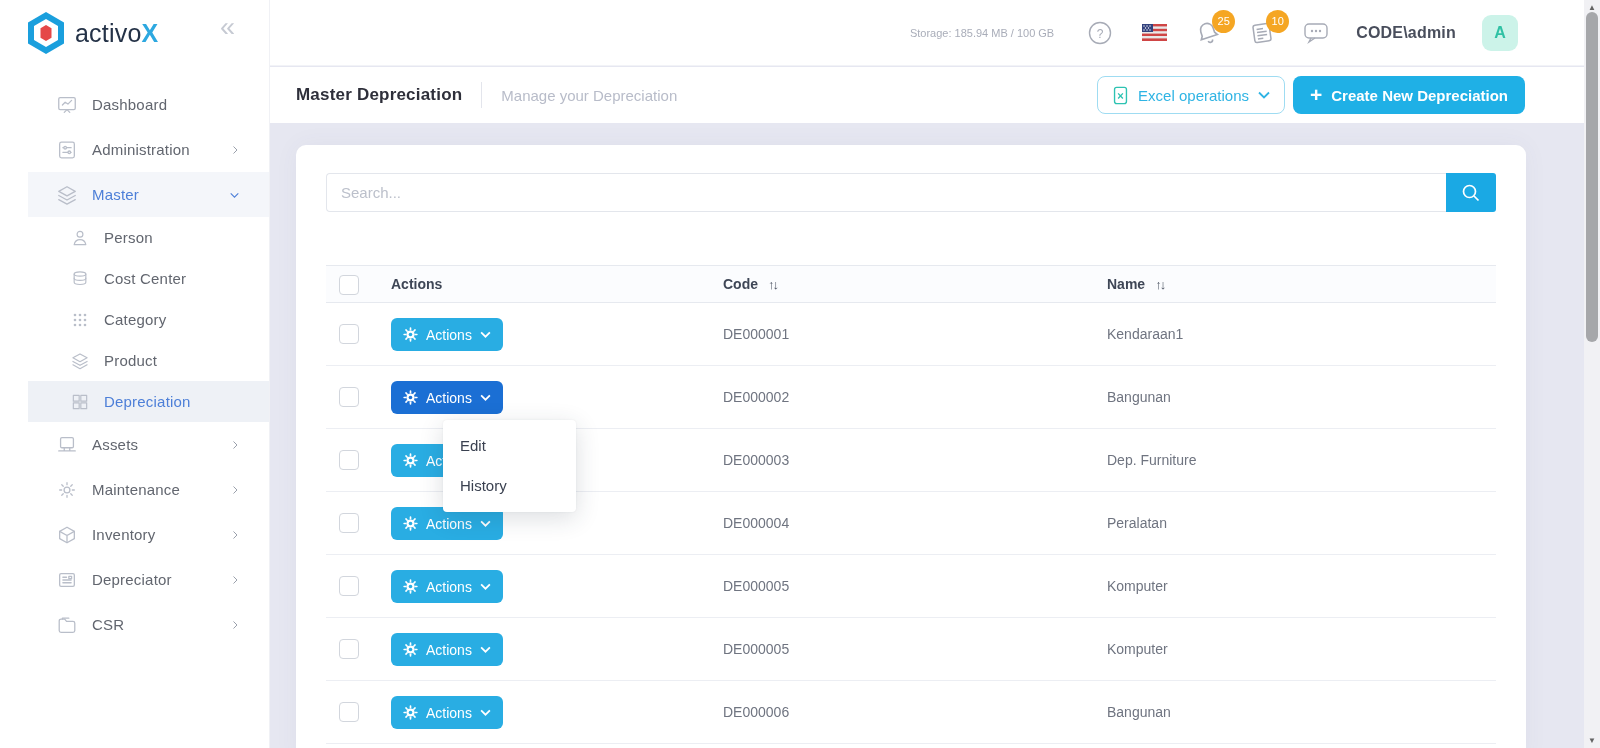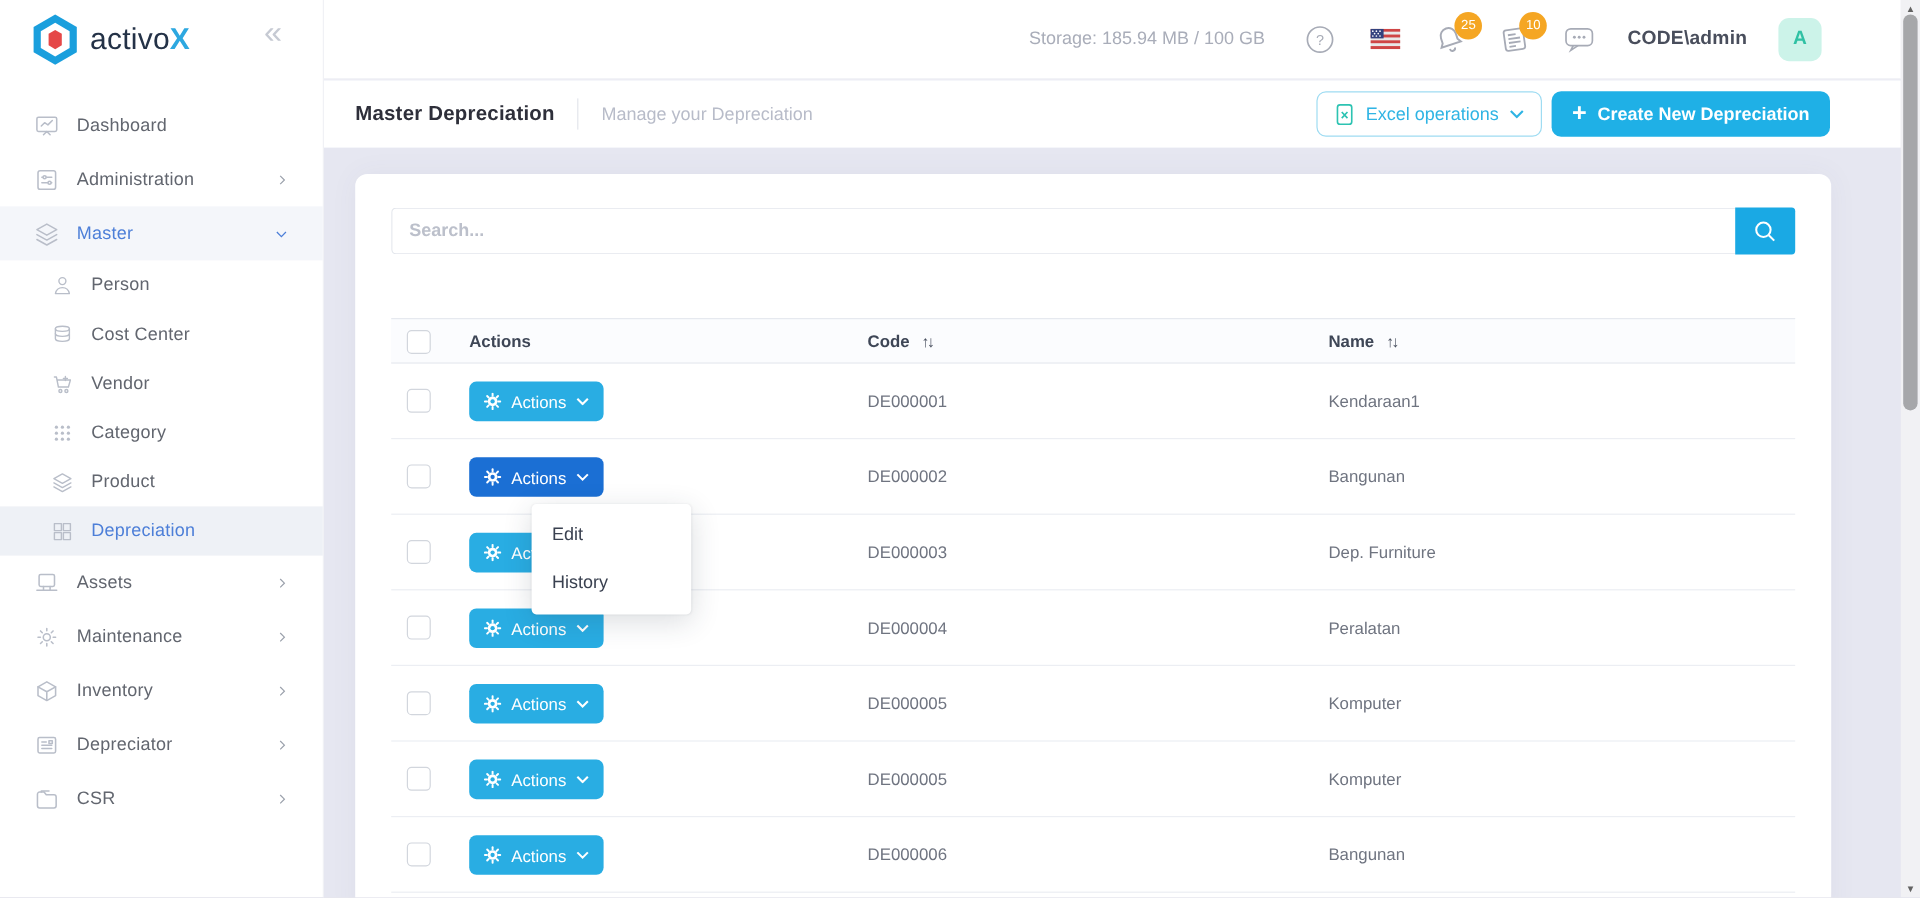--- a/index.html
+++ b/index.html
@@ -7,55 +7,55 @@
   body { font-family:"Liberation Sans","DejaVu Sans",sans-serif; }
   #app { position:relative; width:1600px; height:748px; overflow:hidden; background:#e6e7f1; }
 
   
   #sidebar { position:absolute; left:0; top:0; width:270px; height:748px; background:#fff; z-index:3; border-right:1px solid #f0f1f5; }
   #logo-row { height:66px; display:flex; align-items:center; padding-left:26px; position:relative;text-align:center; }
   #logo-hex { width:40px; height:44px; margin-right:9px; }
   #brand { font-size:25px; font-weight:500; color:#243247; letter-spacing:.2px; }
   #brand .accent { color:#2da8e0; font-weight:700; }
   #collapse { position:absolute; right:34px; top:14px; font-size:27px; color:#c6cad3; cursor:pointer; line-height:1; }
-  #nav { padding-top:16px; }
+  #nav { padding-top:16px;margin-left:28px; }
   .nav-item { position:relative; height:45px; display:flex; align-items:center; padding-left:28px; cursor:pointer; }
   .nav-item.sub { height:41px; padding-left:42px; }
   .nav-item .ni-icon { width:22px; height:22px; display:flex; align-items:center; justify-content:center; margin-right:14px; color:#b9bec9; flex:none; }
   .nav-item.sub .ni-icon { width:20px; height:20px; }
   .nav-item .ni-label { font-size:15px; color:#62666f; letter-spacing:.2px; }
   .nav-item.active { background:#f4f6fa; }
   .nav-item.active .ni-label { color:#4d7fd8; }
   .nav-item.sub.active { background:#eef1f6; }
   .nav-item .ni-chev { position:absolute; right:28px; top:50%; transform:translateY(-50%); color:#9aa0ab; display:flex; }
   .nav-item .ni-chev.down { color:#4d7fd8; }
 
   
   #topbar { position:absolute; left:270px; top:0; width:1314px; height:66px; background:#fff; border-bottom:1px solid #f2f3f7; display:flex; align-items:center; justify-content:flex-end; gap:26px; padding-right:66px; z-index:2; }
-  #storage { font-size:15px; color:#a9adb9; margin-right:6px; }
+  #storage { font-size:11px; color:#a9adb9; margin-right:6px; }
   .hicon { position:relative; width:28px; height:28px; display:flex; align-items:center; justify-content:center; color:#9aa0ab; cursor:pointer; }
   .badge { position:absolute; top:-9px; right:-13px; background:var(--badge-orange); color:#fff; font-size:11px; font-weight:400; min-width:23px; height:23px; border-radius:50%; display:flex; align-items:center; justify-content:center; padding:0 3px; }
   #username { font-size:16px; font-weight:700; color:#494e5c; letter-spacing:.2px; }
   #avatar { width:36px; height:36px; border-radius:9px; background:var(--avatar-bg); color:var(--avatar-text); font-size:16px; font-weight:700; display:flex; align-items:center; justify-content:center; cursor:pointer; }
 
   
   #titlebar { position:absolute; left:270px; top:67px; width:1314px; height:56px; background:#fff; display:flex; align-items:center; padding-left:26px; z-index:1; }
   #page-title { font-size:17px; font-weight:600; color:#2e2f3a; letter-spacing:.2px; }
   #title-sep { width:1px; height:26px; background:#e3e5ec; margin:0 19px; }
   #page-subtitle { font-size:15px; color:#b8bcc9; }
   #title-actions { margin-left:auto; display:flex; gap:8px; padding-right:59px; }
   #excel-btn { height:38px; display:flex; align-items:center; gap:9px; padding:0 14px; background:#fff; border:1px solid #9fdcf2; border-radius:8px; color:#2fb4e4; font-size:15px; cursor:pointer; font-family:inherit; }
   #excel-btn .chev { display:flex; }
   #create-btn { height:38px; display:flex; align-items:center; gap:9px; padding:0 17px; background:var(--primary); border:none; border-radius:8px; color:#fff; font-size:15px; font-weight:600; cursor:pointer; font-family:inherit; }
   #create-btn .plus { font-size:21px; font-weight:700; line-height:1; margin-top:-2px; }
 
   
   #card { position:absolute; left:296px; top:145px; width:1230px; height:620px; background:#fff; border-radius:10px; box-shadow:0 0 24px rgba(76,87,125,.05); }
   #search-row { position:absolute; left:30px; right:30px; top:28px; display:flex; }
-  #search-input { flex:1; height:39px; border:1px solid #e3e6ec; border-right:none; border-radius:4px 0 0 4px; padding:4px 14px; font-size:15px; color:#8b5cf6; font-family:inherit; outline:none;font-weight:bold; }
+  #search-input { flex:1; height:39px; border:1px solid #e3e6ec; border-right:none; border-radius:4px 0 0 4px; padding:4px 14px; font-size:15px; color:#8b5cf6; font-family:inherit; outline:none; }
   #search-input::placeholder { color:#bcc0cb; }
   #search-btn { width:50px; height:39px; background:#1aa9e4; border:none; border-radius:0 3px 3px 0; display:flex; align-items:center; justify-content:center; cursor:pointer; }
 
   #table { position:absolute; left:30px; right:30px; top:120px; }
   #thead { position:relative; height:38px; background:#fbfcfe; border-top:1px solid #e6e9ef; border-bottom:1px solid #e6e9ef; }
   .th { position:absolute; top:50%; transform:translateY(-50%); font-size:14px; font-weight:600; color:#3e4656; display:flex; align-items:center; gap:10px; }
   .sort { font-size:13px; color:#4a5160; letter-spacing:-2px; font-weight:400; cursor:pointer; }
   .cb { position:absolute; width:20px; height:20px; border:1px solid #d2d6dd; border-radius:4px; background:#fff; cursor:pointer; }
   #thead .cb { left:13px; top:9px; }
   .t-row { position:relative; height:63px; border-bottom:1px solid #eceef3; }
@@ -149,31 +149,20 @@
         </div>
         <div class="nav-item sub">
           <span class="ni-icon">
             <svg width="100%" height="100%" viewBox="0 0 24 24" fill="none" stroke="currentColor" stroke-width="1.4" stroke-linecap="round" stroke-linejoin="round">
               <ellipse cx="12" cy="6" rx="7" ry="2.6"></ellipse>
               <path d="M5 6v5c0 1.4 3.1 2.6 7 2.6s7-1.2 7-2.6V6"></path>
               <path d="M5 11v5c0 1.4 3.1 2.6 7 2.6s7-1.2 7-2.6v-5"></path>
             </svg>
           </span>
           <span class="ni-label">Cost Center</span>
-        </div>
-        <div class="nav-item sub">
-          <span class="ni-icon">
-            <svg width="100%" height="100%" viewBox="0 0 24 24" fill="none" stroke="currentColor" stroke-width="1.4" stroke-linecap="round" stroke-linejoin="round">
-              <path d="M4 5h2l2 10h10l2-7H7"></path>
-              <circle cx="10" cy="19" r="1.5"></circle>
-              <circle cx="16" cy="19" r="1.5"></circle>
-              <path d="M13 6.5h4M15 4.5v4"></path>
-            </svg>
-          </span>
-          <span class="ni-label">Vendor</span>
         </div>
         <div class="nav-item sub">
           <span class="ni-icon">
             <svg width="100%" height="100%" viewBox="0 0 24 24" fill="none" stroke="currentColor" stroke-width="1.4" stroke-linecap="round" stroke-linejoin="round">
               <g fill="currentColor" stroke="none">
                 <circle cx="6" cy="6" r="1.6"></circle>
                 <circle cx="12" cy="6" r="1.6"></circle>
                 <circle cx="18" cy="6" r="1.6"></circle>
                 <circle cx="6" cy="12" r="1.6"></circle>
                 <circle cx="12" cy="12" r="1.6"></circle>

